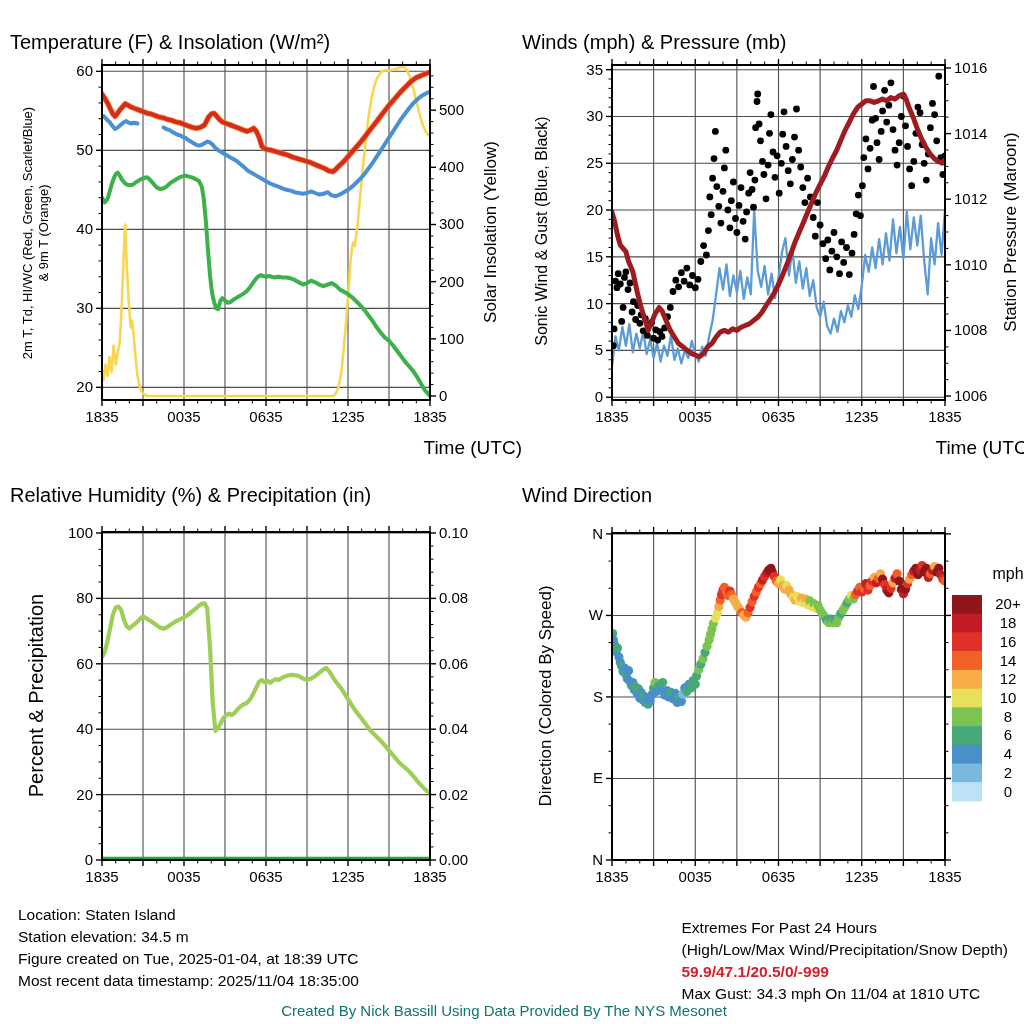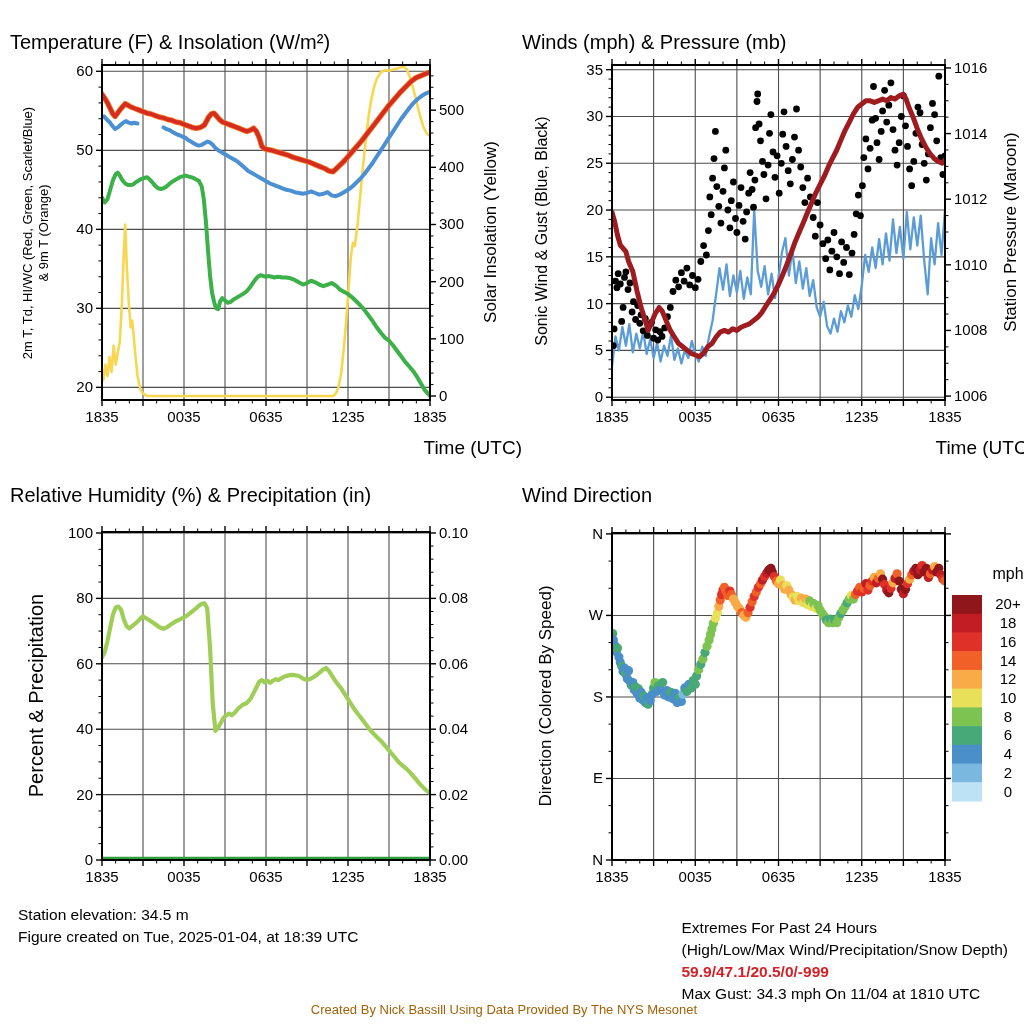--- a/index.html
+++ b/index.html
@@ -18,21 +18,21 @@
   #yl1l{width:335px;left:-132px;top:217px;font-size:13px;line-height:16px}
   #yl1r{width:335px;left:323px;top:222px;font-size:17px}
   #yl2l{width:335px;left:374px;top:222px;font-size:16px}
   #yl2r{width:335px;left:843px;top:222px;font-size:17px}
   #yl3l{width:328px;left:-128px;top:684px;font-size:20px}
   #yl4l{width:327px;left:382px;top:686px;font-size:17px}
   #cb-title{position:absolute;left:978px;top:565px;width:60px;text-align:center;font-size:16px}
   .footer-left{position:absolute;left:18px;top:904px;font-size:15.5px;line-height:22px}
   .footer-right{position:absolute;right:16px;top:917px;font-size:15.5px;line-height:22px;}
   .footer-right .red{color:#d42127;font-weight:bold}
-  .credit{position:absolute;left:0;top:1002px;width:1008px;text-align:center;font-size:13px;color:#a16207}
+  .credit{position:absolute;left:0;top:1002px;width:1008px;text-align:center;font-size:15px;color:#0f766e}
   svg text{font-family:"Liberation Sans",sans-serif}
 </style>
 </head>
 <body>
 
 <svg id="plot-svg" class="abs" width="1024" height="1024" viewBox="0 0 1024 1024" style="left:0;top:0">
     <line x1="102" y1="65" x2="102" y2="400" stroke="#4d4d4d" stroke-width="1.1"></line>
     <line x1="143" y1="65" x2="143" y2="400" stroke="#4d4d4d" stroke-width="1.1"></line>
     <line x1="184" y1="65" x2="184" y2="400" stroke="#4d4d4d" stroke-width="1.1"></line>
     <line x1="225" y1="65" x2="225" y2="400" stroke="#4d4d4d" stroke-width="1.1"></line>
@@ -944,22 +944,24 @@
 &amp; 9m T (Orange)</div>
 <div class="ylab" id="yl1r">Solar Insolation (Yellow)</div>
 <div class="ylab" id="yl2l">Sonic Wind &amp; Gust (Blue, Black)</div>
 <div class="ylab" id="yl2r">Station Pressure (Maroon)</div>
 <div class="ylab" id="yl3l">Percent &amp; Precipitation</div>
 <div class="ylab" id="yl4l">Direction (Colored By Speed)</div>
 
 <div id="cb-title">mph</div>
 
 <div class="footer-left">
+  <div>Location: Staten Island</div>
   <div>Station elevation: 34.5 m</div>
   <div>Figure created on Tue, 2025-01-04, at 18:39 UTC</div>
+  <div>Most recent data timestamp: 2025/11/04 18:35:00</div>
 </div>
 
 <div class="footer-right">
   <div>Extremes For Past 24 Hours</div>
   <div>(High/Low/Max Wind/Precipitation/Snow Depth)</div>
   <div class="red">59.9/47.1/20.5/0/-999</div>
   <div>Max Gust: 34.3 mph On 11/04 at 1810 UTC</div>
 </div>
 
 <div class="credit">Created By Nick Bassill Using Data Provided By The NYS Mesonet</div>

